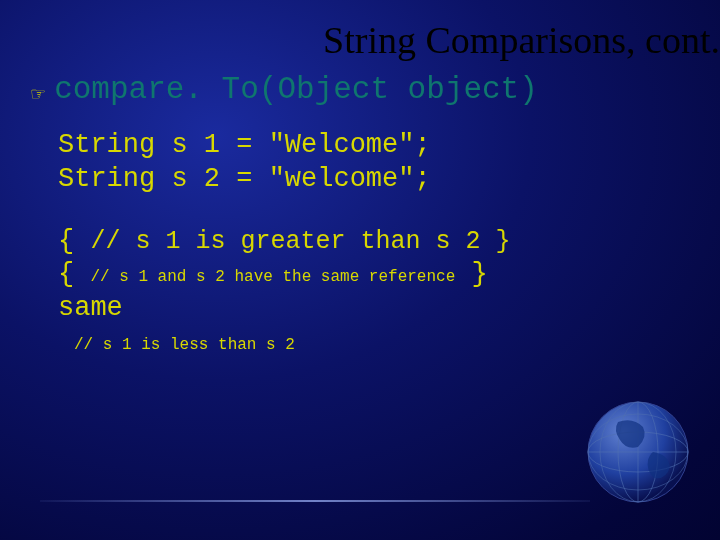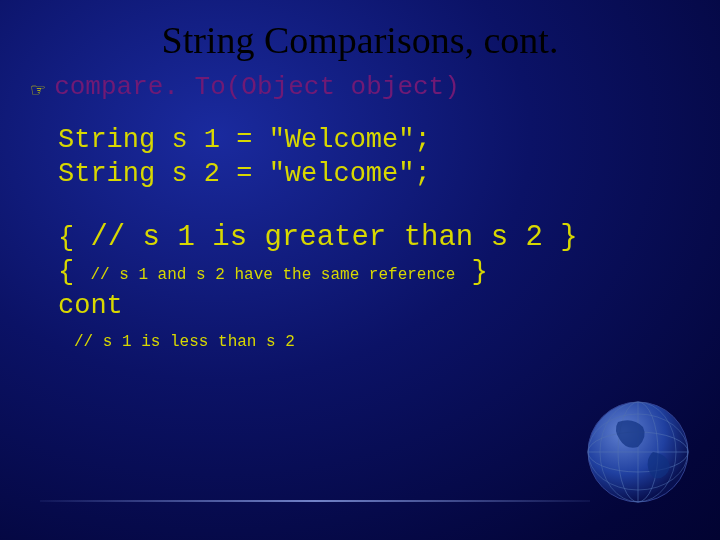--- a/index.html
+++ b/index.html
@@ -3,21 +3,21 @@
 <meta charset="utf-8">
 <style>
   * { margin: 0; padding: 0; box-sizing: border-box; }
   html, body { width: 720px; height: 540px; overflow: hidden; }
   body {
     background: radial-gradient(ellipse 900px 700px at 30% 25%, #1a2a9e 0%, #0b1266 35%, #03053a 70%, #000022 100%);
     font-family: "Times New Roman", Times, serif;
     position: relative;
   }
   .title {
-    text-align: center;
+    text-align: right;
     color: #000000;
     font-size: 38px;
     font-weight: 400;
     padding-top: 18px;
     padding-bottom: 10px;
     font-family: "Times New Roman", Times, serif;
   }
   .content {
     padding: 0 30px 0 40px;
     color: #d8d800;
@@ -30,22 +30,22 @@
   }
   .bullet-icon {
     color: #cccc00;
     font-size: 18px;
     margin-right: 8px;
     position: relative;
     top: 2px;
   }
   .method {
     font-family: "Courier New", Courier, monospace;
-    font-size: 26px;
-    color: #701a75;
+    font-size: 31px;
+    color: #0f766e;
   }
   .code-block {
     font-family: "Courier New", Courier, monospace;
     font-size: 27px;
     color: #d8d800;
     line-height: 1.25;
     margin-left: 18px;
   }
   .spacer { height: 28px; }
   .small-comment {
@@ -80,26 +80,26 @@
   <div class="bullet-line">
     <span class="bullet-icon">☞</span>
     <span class="method">compare. To(Object object)</span>
   </div>
 
   <div class="code-block">
     <div>String s 1 = "Welcome";</div>
     <div>String s 2 = "welcome";</div>
     <div class="spacer"></div>
     <div>
-      <span>{  </span><span class="small-comment" style="font-size:29px">// s 1 is greater than s 2 }</span>
+      <span>{  </span><span class="small-comment" style="font-size:25px">// s 1 is greater than s 2 }</span>
     </div>
     <div>
       <span>{ </span><span class="small-comment">// s 1 and s 2 have the same reference</span><span> }</span>
     </div>
-    <div>cont</div>
+    <div>same</div>
     <div style="margin-left:16px">
       <span class="small-comment">// s 1 is less than s 2</span>
     </div>
   </div>
 
 </div>
 
 <div class="hr-line"></div>
 
 <div class="globe">

